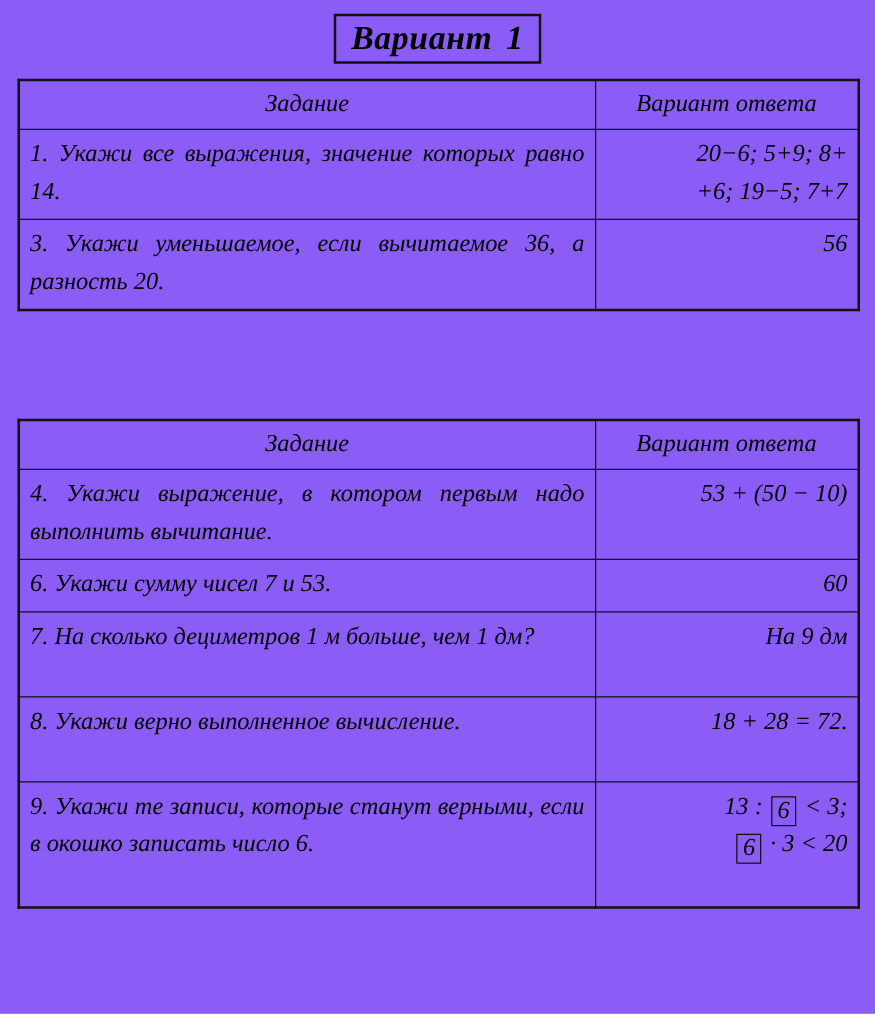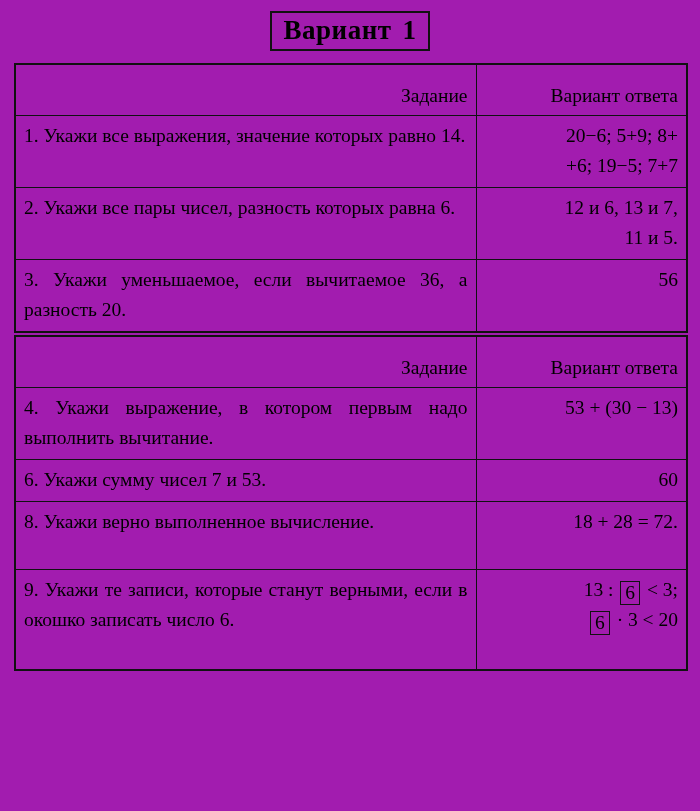--- a/index.html
+++ b/index.html
@@ -12,21 +12,22 @@
     background: #ffffff;
     font-family: "Liberation Serif", "DejaVu Serif", serif;
     color: #000000;
     position: relative;
     overflow: hidden;
   }
   .page {
     position: relative;
     width: 700px;
     height: 811px;
-    background: #a21caf;
+    background: #8b5cf6;
+    font-style: italic;
   }
 
   
   .title-wrap {
     position: absolute;
     left: 0;
     top: 11px;
     width: 700px;
     text-align: center;
   }
@@ -72,23 +73,23 @@
   .cell.task {
     text-align: justify;
     text-align-last: left;
     hyphens: manual;
   }
   .cell.ans {
     text-align: right;
     white-space: nowrap;
   }
   .cell.head {
-    text-align: right;
+    text-align: center;
     white-space: nowrap;
-    padding-top: 16px;
+    padding-top: 4px;
     padding-bottom: 4px;
   }
 
   
   .ansline {
     display: block;
     white-space: nowrap;
   }
   .ansline + .ansline {
     margin-top: 0;
@@ -145,31 +146,20 @@
           </td>
         <td>
             <div class="cell ans">
           <span class="ansline">20−6; 5+9; 8+</span>
           <span class="ansline">+6; 19−5; 7+7</span>
         </div>
           </td>
       </tr>
       <tr class="r-two">
         <td>
-            <div class="cell task">2. Укажи все пары чисел, разность которых равна 6.</div>
-          </td>
-        <td>
-            <div class="cell ans">
-          <span class="ansline">12 и 6, 13 и 7,</span>
-          <span class="ansline">11 и 5.</span>
-        </div>
-          </td>
-      </tr>
-      <tr class="r-two">
-        <td>
             <div class="cell task">3. Укажи уменьшаемое, если вычита­емое 36, а разность 20.</div>
           </td>
         <td>
             <div class="cell ans">
           <span class="ansline">56</span>
         </div>
           </td>
       </tr>
     </tbody>
   </table>
@@ -187,31 +177,41 @@
         <td>
             <div class="cell head">Вариант ответа</div>
           </td>
       </tr>
       <tr class="r-two">
         <td>
             <div class="cell task">4. Укажи выражение, в котором пер­вым надо выполнить вычитание.</div>
           </td>
         <td>
             <div class="cell ans">
-          <span class="ansline">53 + (30 − 13)</span>
+          <span class="ansline">53 + (50 − 10)</span>
         </div>
           </td>
       </tr>
       <tr class="r-one">
         <td>
             <div class="cell task">6. Укажи сумму чисел 7 и 53.</div>
           </td>
         <td>
             <div class="cell ans">
           <span class="ansline">60</span>
+        </div>
+          </td>
+      </tr>
+      <tr class="r-two">
+        <td>
+            <div class="cell task">7. На сколько дециметров 1 м боль­ше, чем 1 дм?</div>
+          </td>
+        <td>
+            <div class="cell ans">
+          <span class="ansline">На 9 дм</span>
         </div>
           </td>
       </tr>
       <tr class="r-two">
         <td>
             <div class="cell task">8. Укажи верно выполненное вычис­ление.</div>
           </td>
         <td>
             <div class="cell ans">
           <span class="ansline">18 + 28 = 72.</span>

